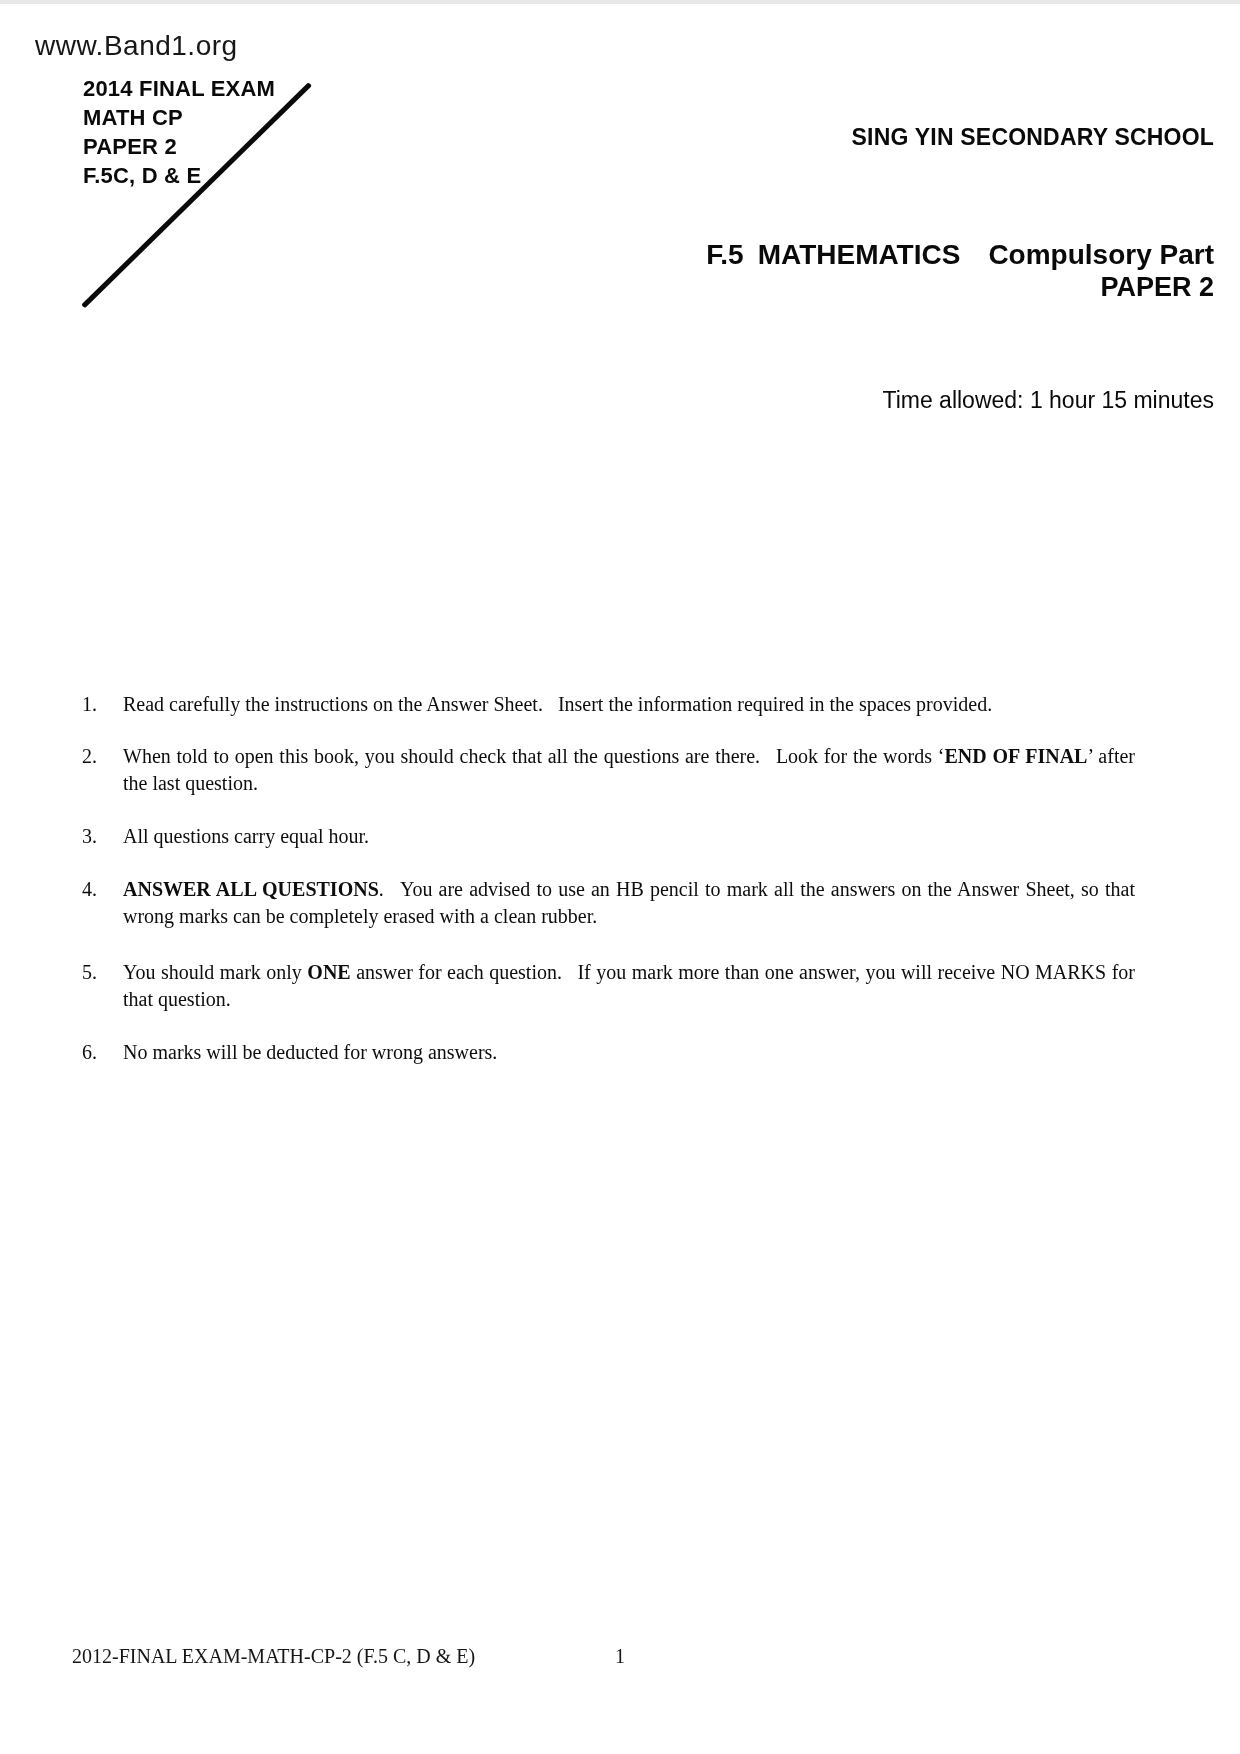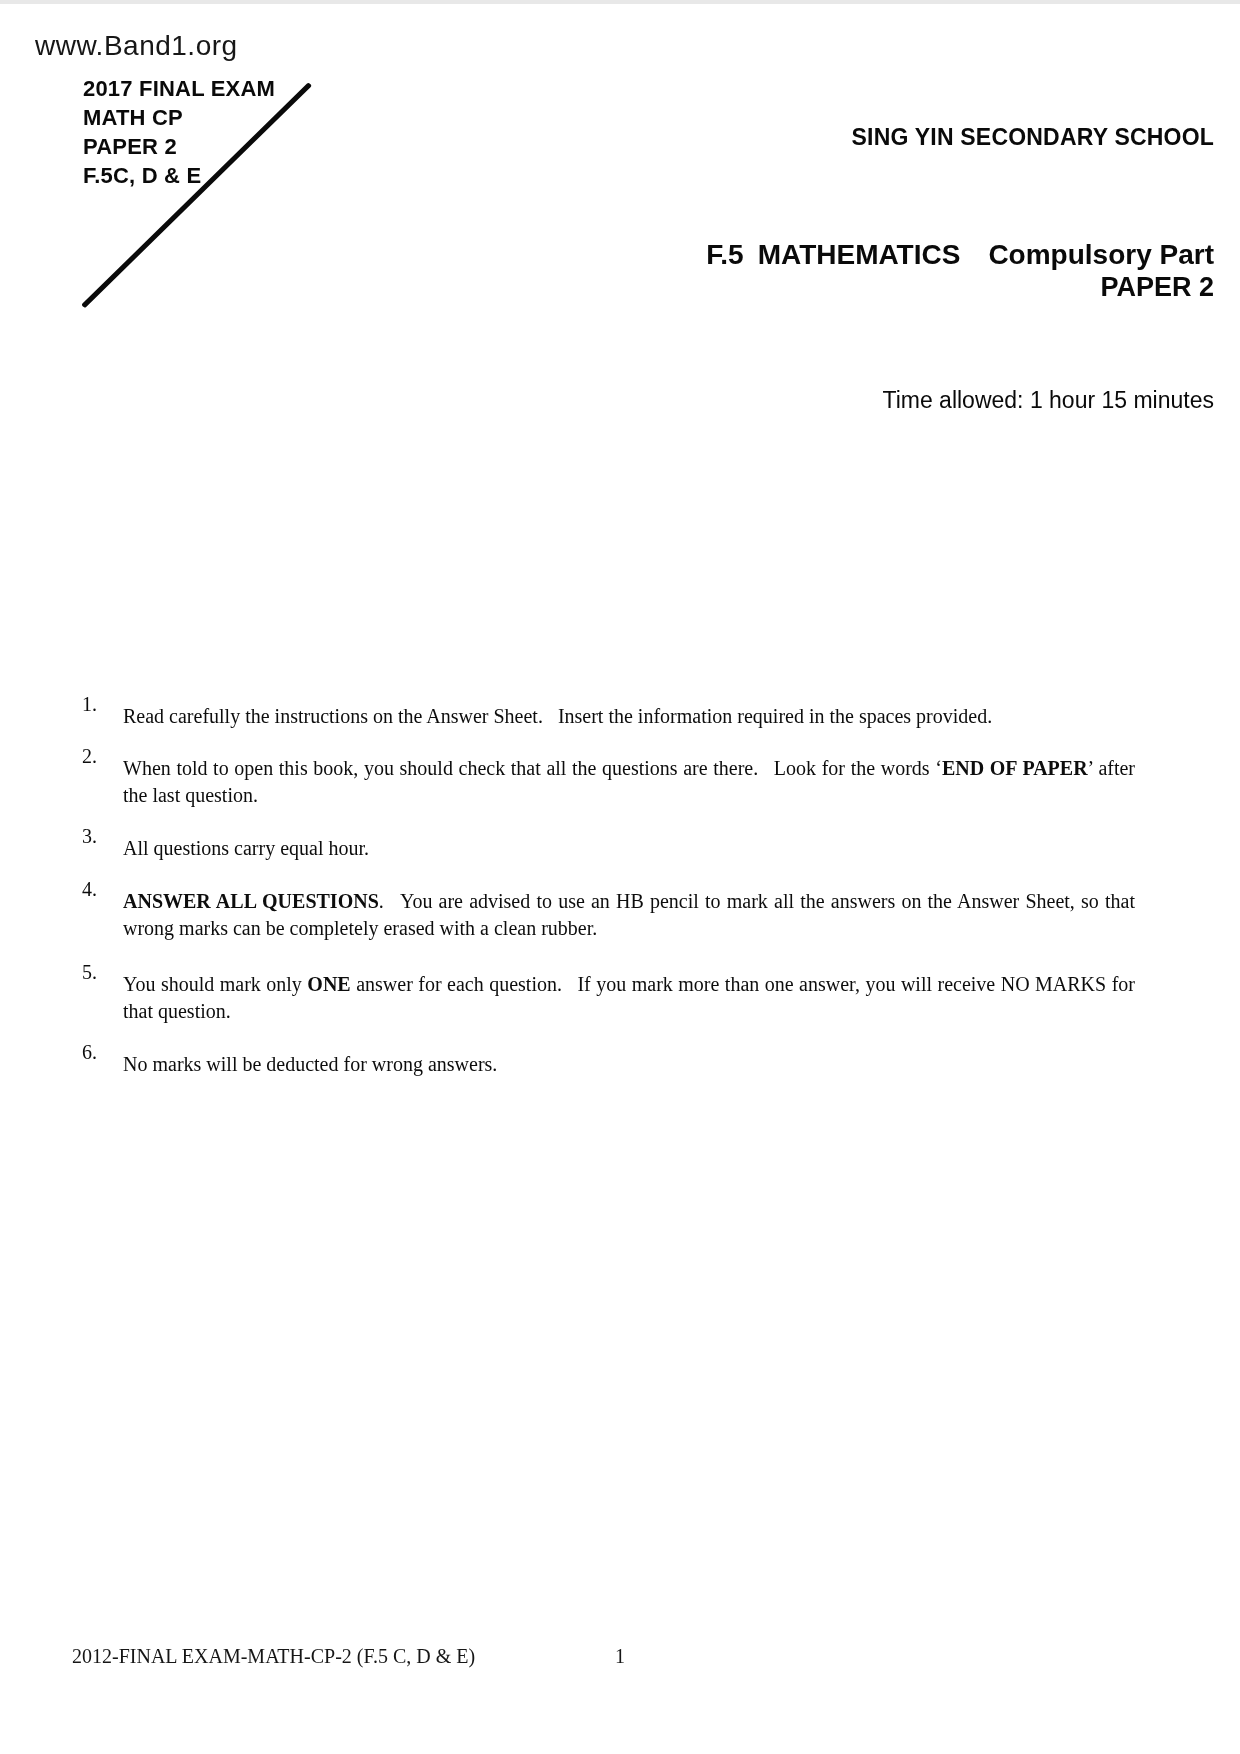--- a/index.html
+++ b/index.html
@@ -74,21 +74,21 @@
   }
   .instr-num {
     position: absolute;
     left: 82px;
     top: 0;
     width: 38px;
   }
   .instr-text {
     position: absolute;
     left: 123px;
-    top: 12px;
+    top: 0;
     width: 1012px;
   }
   .instr-text.justify {
     text-align: justify;
     text-align-last: left;
   }
 
   .footer-code {
     position: absolute;
     left: 72px;
@@ -108,21 +108,21 @@
   }
 </style>
 </head>
 <body>
 
 <div class="page">
 
   <div class="watermark sans">www.Band1.org</div>
 
   <div class="corner-label sans">
-    <div>2017 FINAL EXAM</div>
+    <div>2014 FINAL EXAM</div>
     <div>MATH CP</div>
     <div>PAPER 2</div>
     <div>F.5C, D &amp; E</div>
   </div>
 
   <div class="strike-line"></div>
 
   <div class="center-col school-block sans">
     <div>SING YIN SECONDARY SCHOOL</div>
   </div>
@@ -133,21 +133,21 @@
 
   <div class="center-col time-line sans">Time allowed: 1 hour 15 minutes</div>
 
   <div class="instr-item serif" style="top:687px;">
     <span class="instr-num">1.</span>
     <div class="instr-text"><span>Read carefully the instructions on the Answer Sheet.  Insert the information required in the spaces provided.</span></div>
   </div>
 
   <div class="instr-item serif" style="top:739px;">
     <span class="instr-num">2.</span>
-    <div class="instr-text justify"><span>When told to open this book, you should check that all the questions are there.  Look for the words ‘</span><span style="font-weight: bold;">END OF PAPER</span><span>’ after the last question.</span></div>
+    <div class="instr-text justify"><span>When told to open this book, you should check that all the questions are there.  Look for the words ‘</span><span style="font-weight: bold;">END OF FINAL</span><span>’ after the last question.</span></div>
   </div>
 
   <div class="instr-item serif" style="top:819px;">
     <span class="instr-num">3.</span>
     <div class="instr-text"><span>All questions carry equal hour.</span></div>
   </div>
 
   <div class="instr-item serif" style="top:872px;">
     <span class="instr-num">4.</span>
     <div class="instr-text justify"><span style="font-weight: bold;">ANSWER ALL QUESTIONS</span><span>.  You are advised to use an HB pencil to mark all the answers on the Answer Sheet, so that wrong marks can be completely erased with a clean rubber.</span></div>

